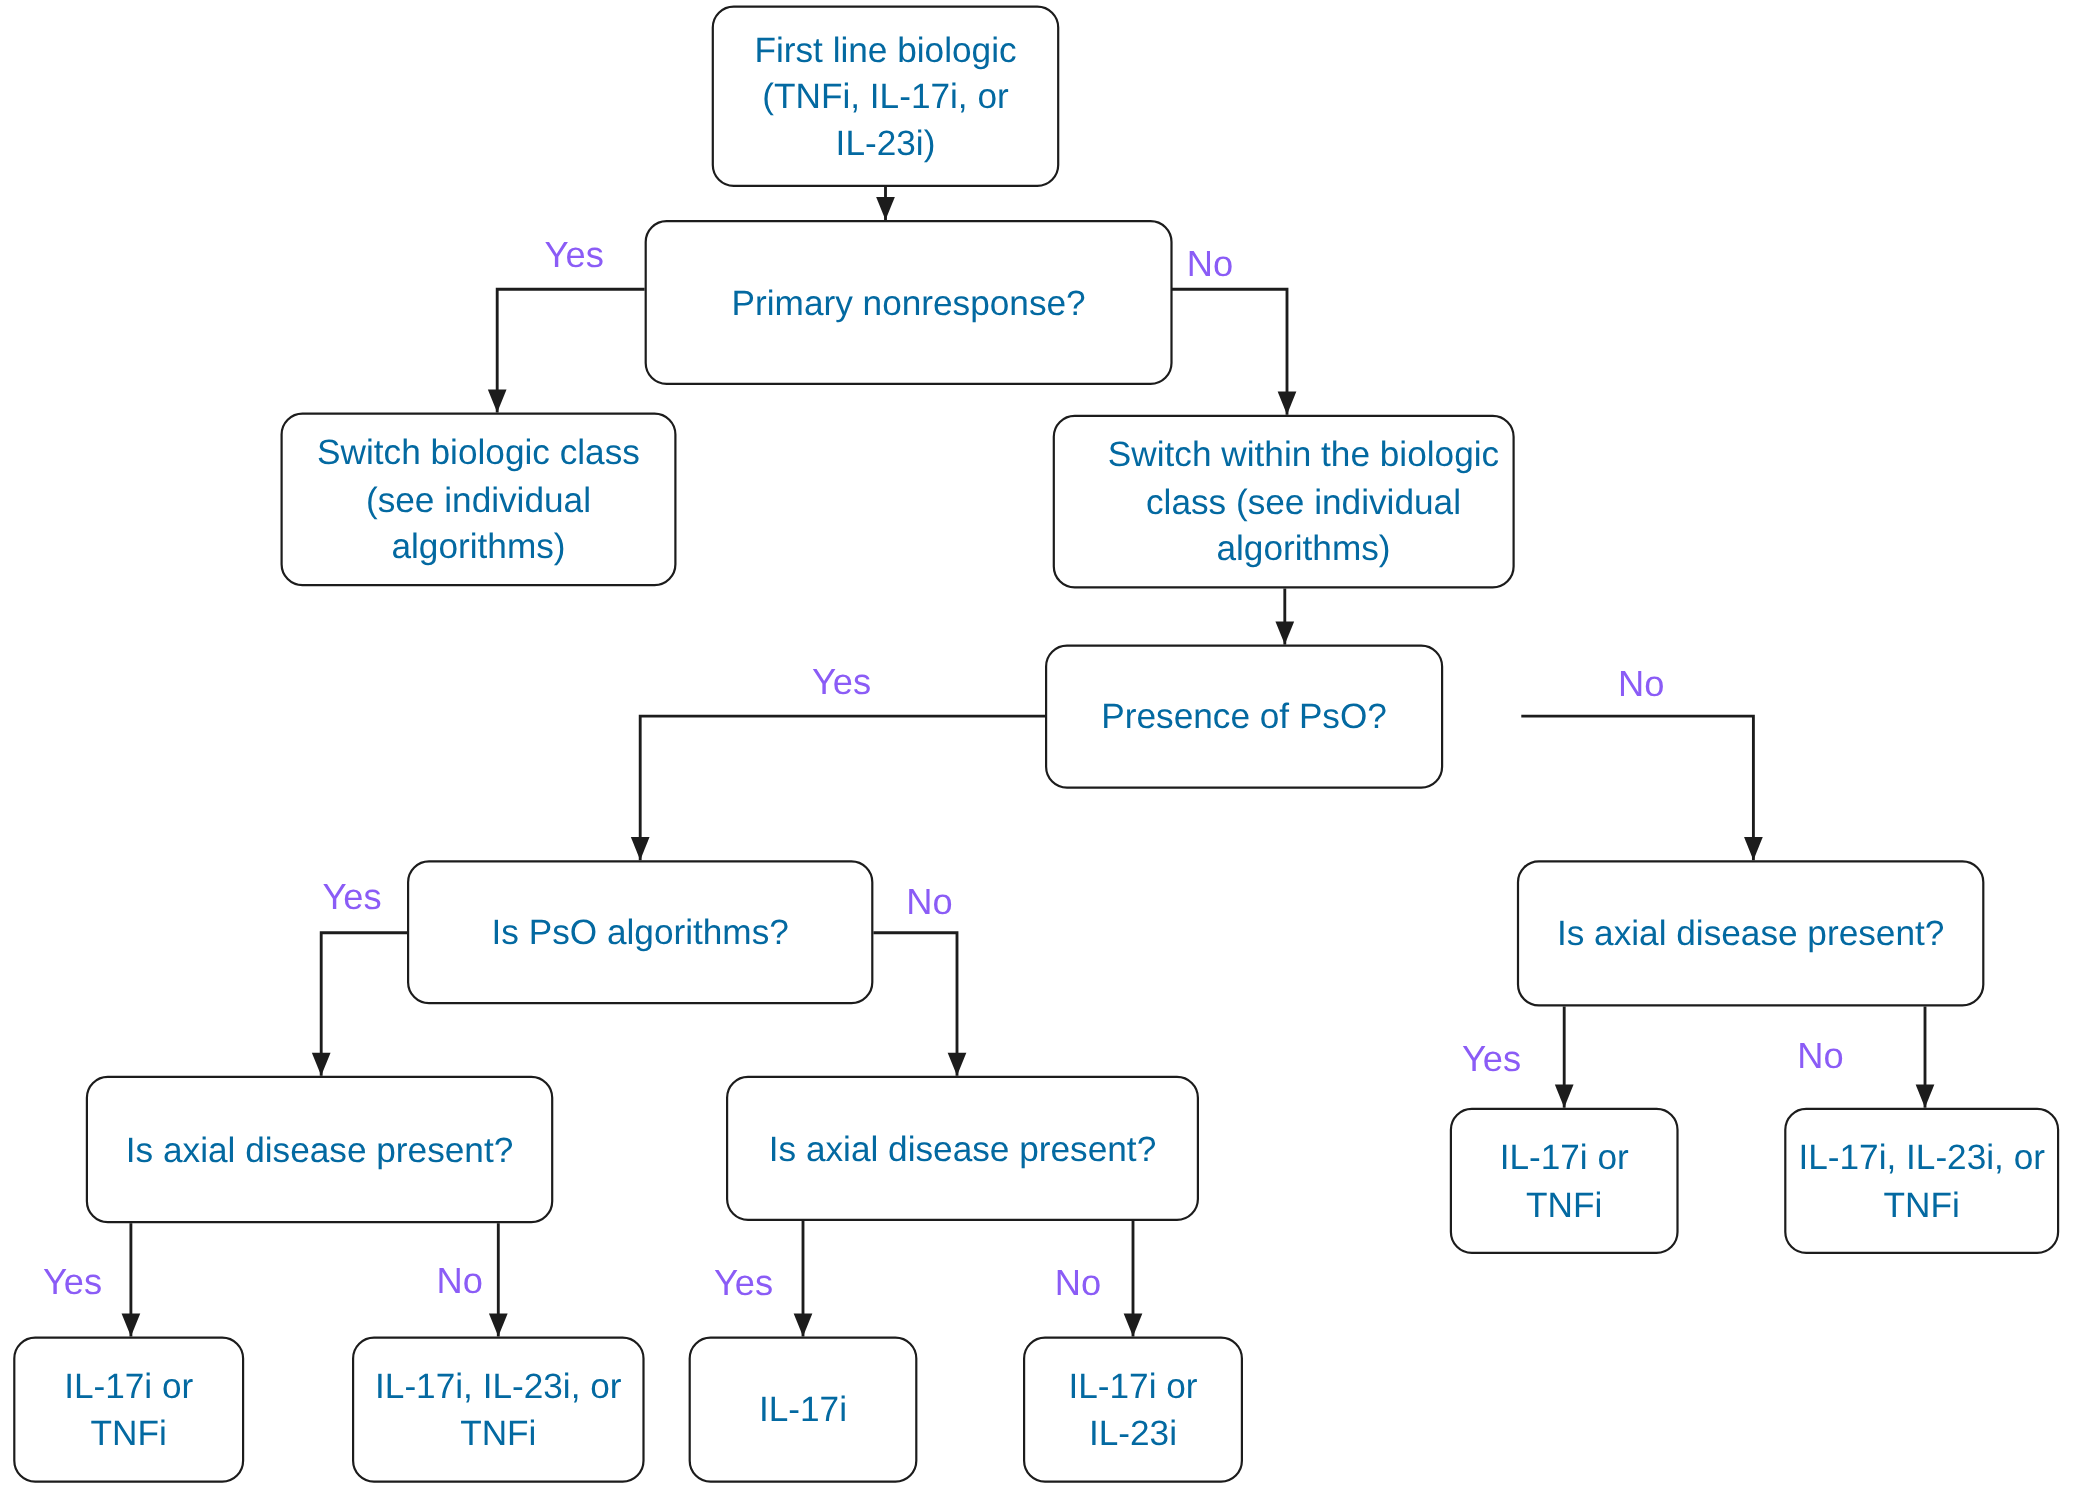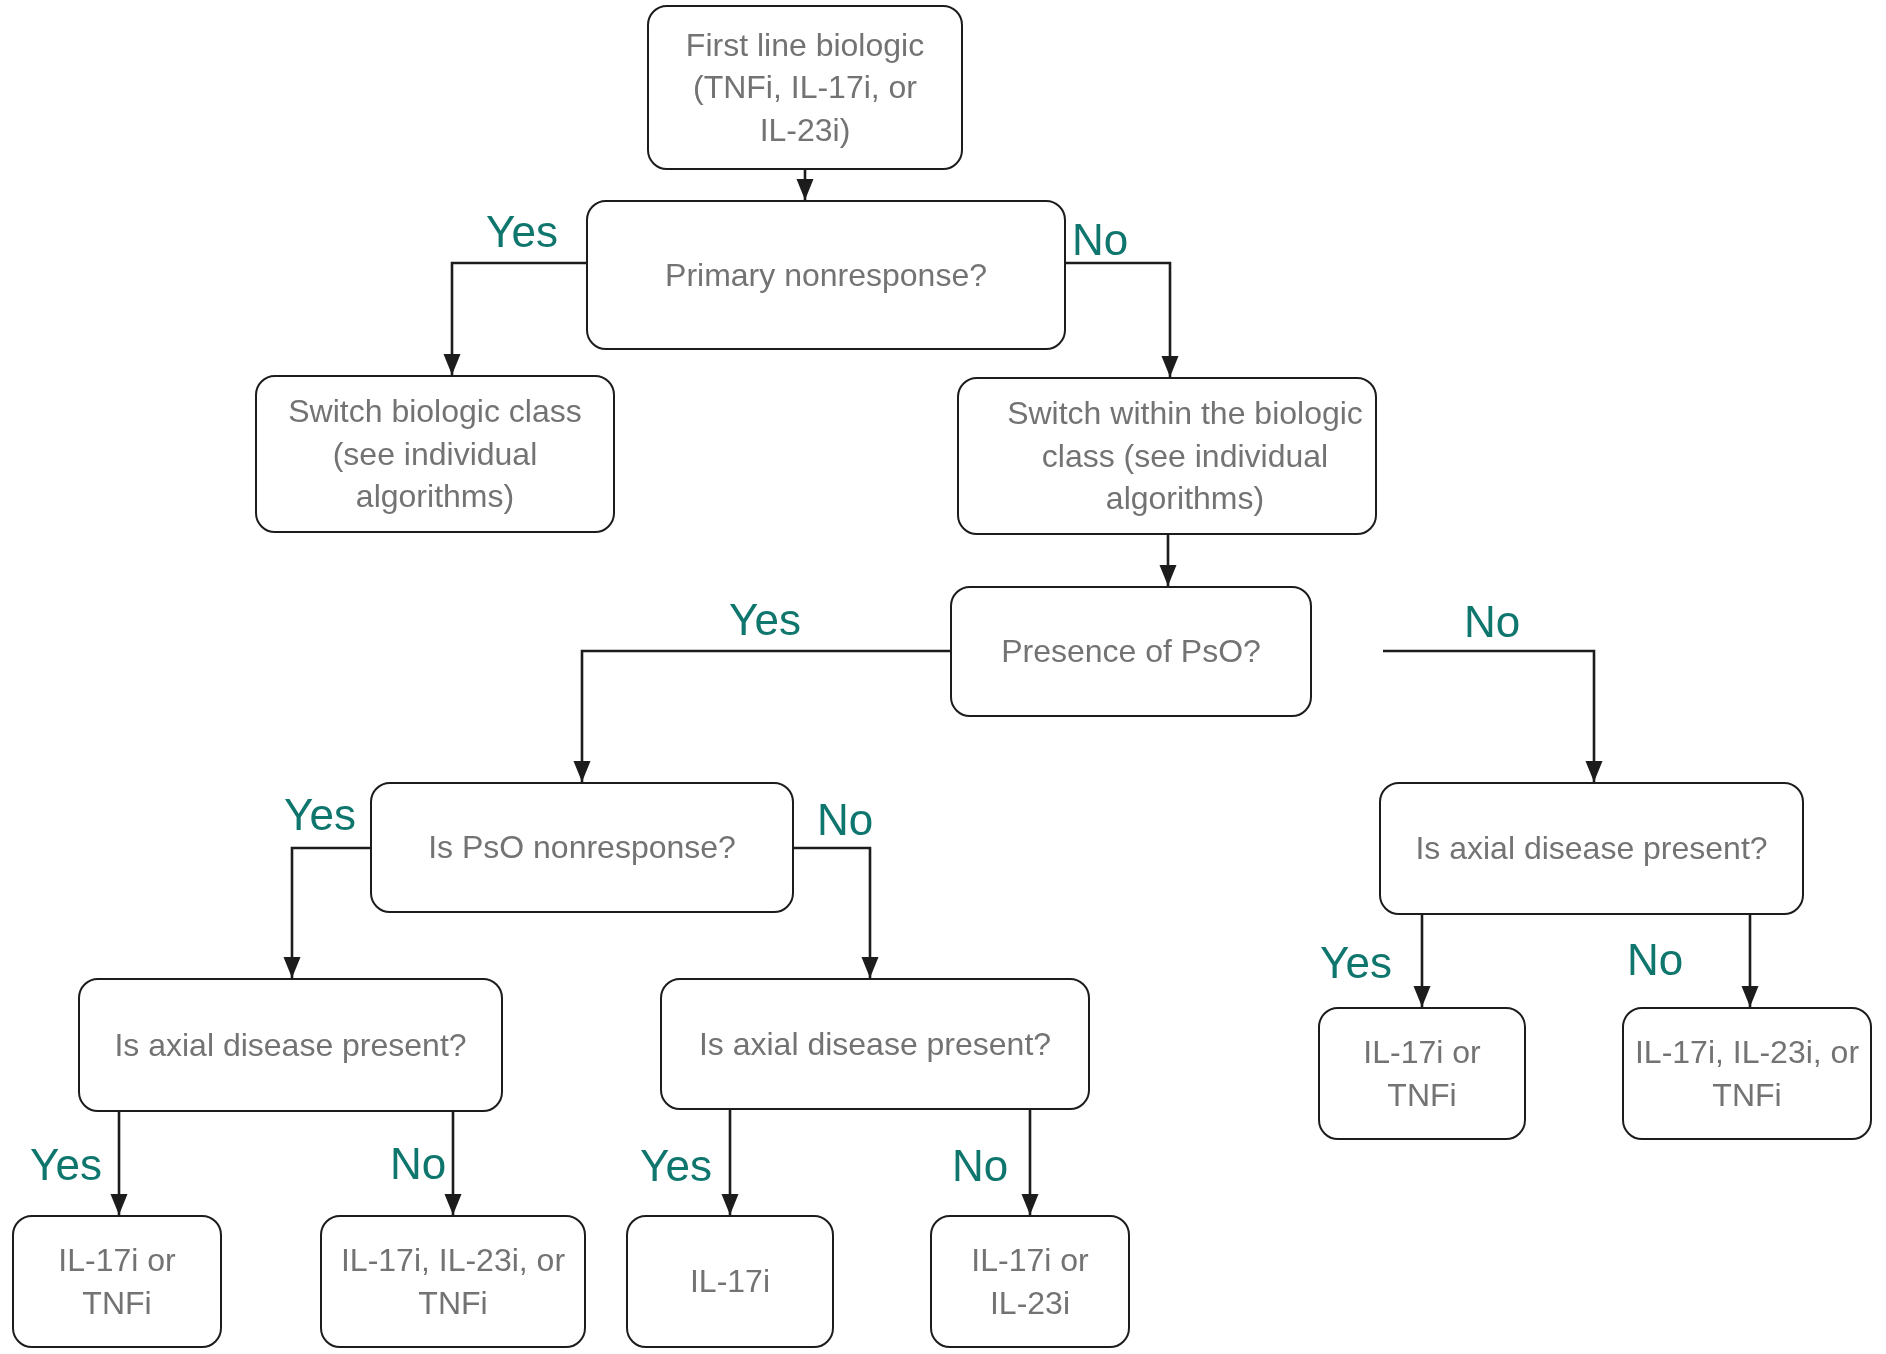--- a/index.html
+++ b/index.html
@@ -30,28 +30,28 @@
     border-radius: 20px;
     display: flex;
     align-items: center;
     justify-content: center;
     text-align: center;
   }
   .node-label {
     white-space: pre-line;
     font-size: 32px;
     line-height: 1.33;
-    color: #737373;
+    color: #0369a1;
     padding: 0 10px;
   }
   .edge-label {
     position: absolute;
     transform: translate(-50%, -50%);
-    font-size: 44px;
-    color: #0f766e;
+    font-size: 33px;
+    color: #8b5cf6;
     white-space: nowrap;
   }
 </style>
 </head>
 <body>
 
 <div class="canvas">
   <svg class="edges-svg" viewBox="0 0 1886 1354">
       <polyline points="805,170 805,200" fill="none" stroke="#1c1c1c" stroke-width="2.6"></polyline>
       <polygon points="805,200 813.5,179 796.5,179" fill="#1c1c1c"></polygon>
@@ -98,21 +98,21 @@
       </div>
       <div class="node" style="left: 957px; top: 377px; width: 420px; height: 158px; padding-left: 36px;">
         <span class="node-label">Switch within the biologic
 class (see individual
 algorithms)</span>
       </div>
       <div class="node" style="left: 950px; top: 586px; width: 362px; height: 131px;">
         <span class="node-label">Presence of PsO?</span>
       </div>
       <div class="node" style="left: 370px; top: 782px; width: 424px; height: 131px;">
-        <span class="node-label">Is PsO nonresponse?</span>
+        <span class="node-label">Is PsO algorithms?</span>
       </div>
       <div class="node" style="left: 78px; top: 978px; width: 425px; height: 134px;">
         <span class="node-label">Is axial disease present?</span>
       </div>
       <div class="node" style="left: 660px; top: 978px; width: 430px; height: 132px;">
         <span class="node-label">Is axial disease present?</span>
       </div>
       <div class="node" style="left: 1379px; top: 782px; width: 425px; height: 133px;">
         <span class="node-label">Is axial disease present?</span>
       </div>

